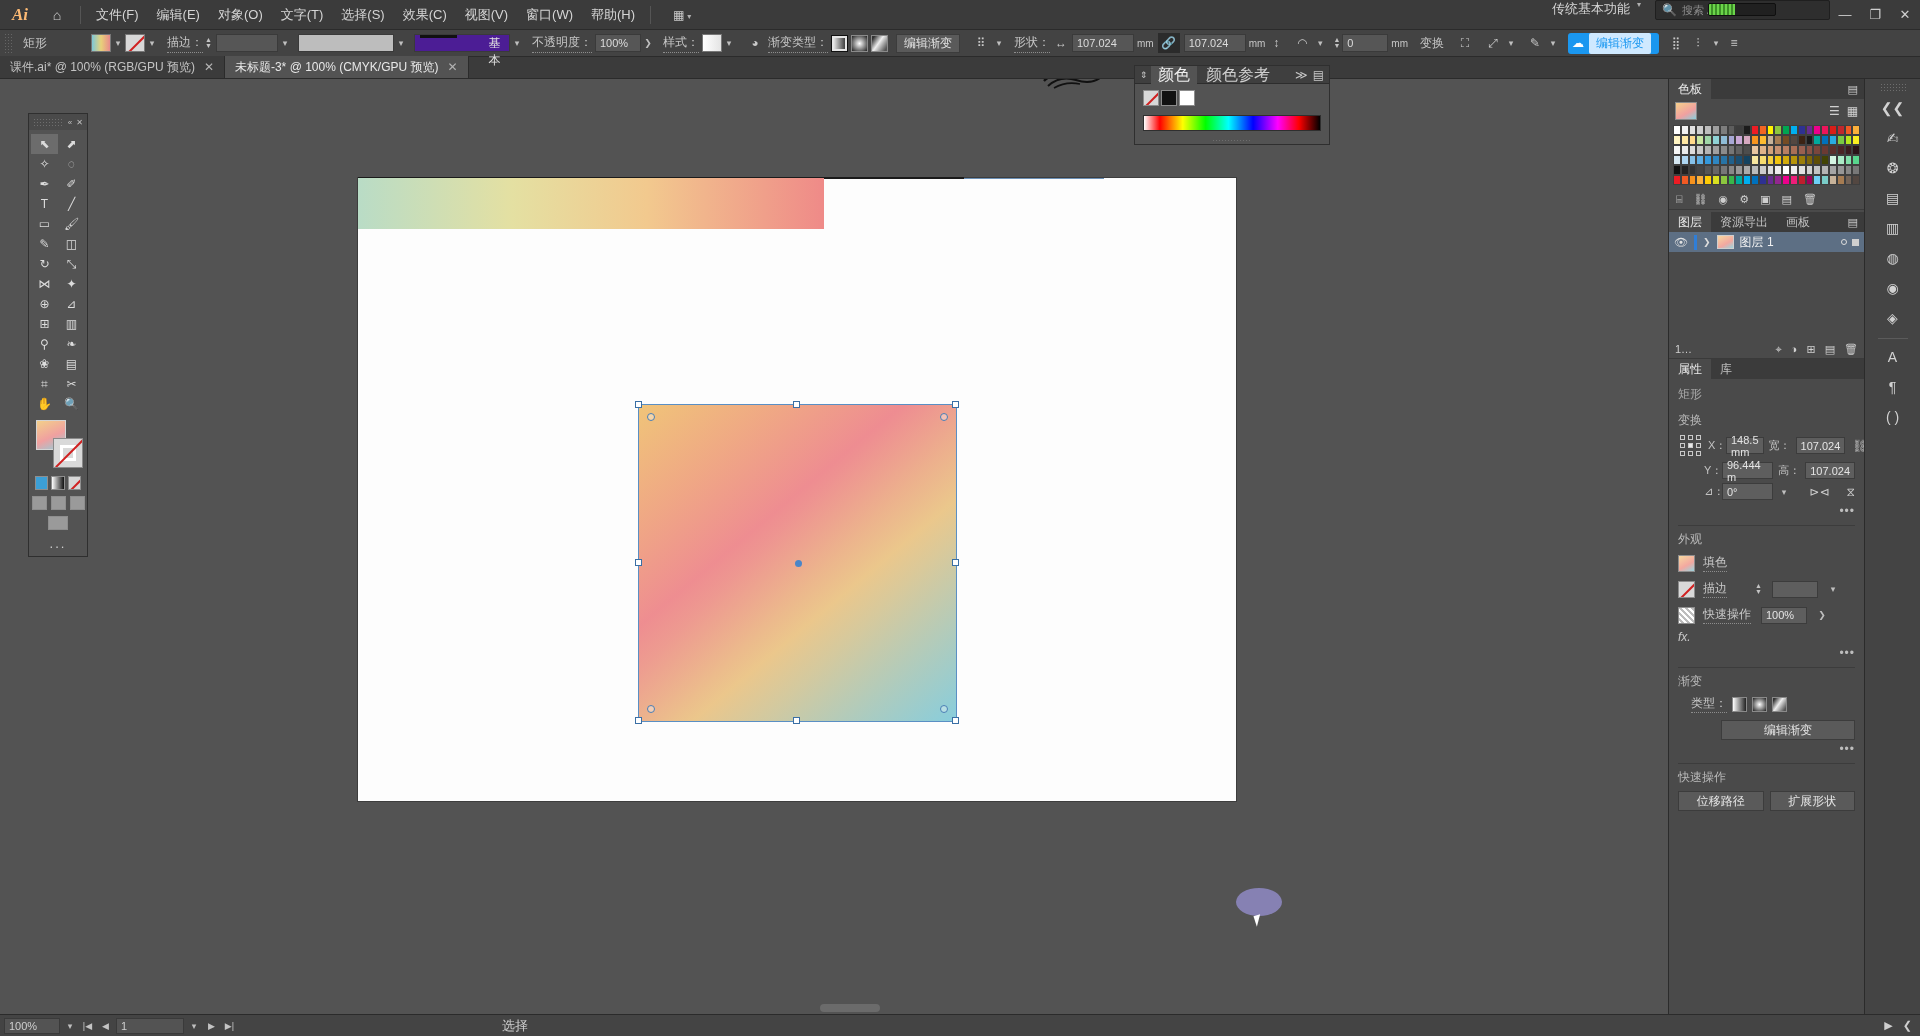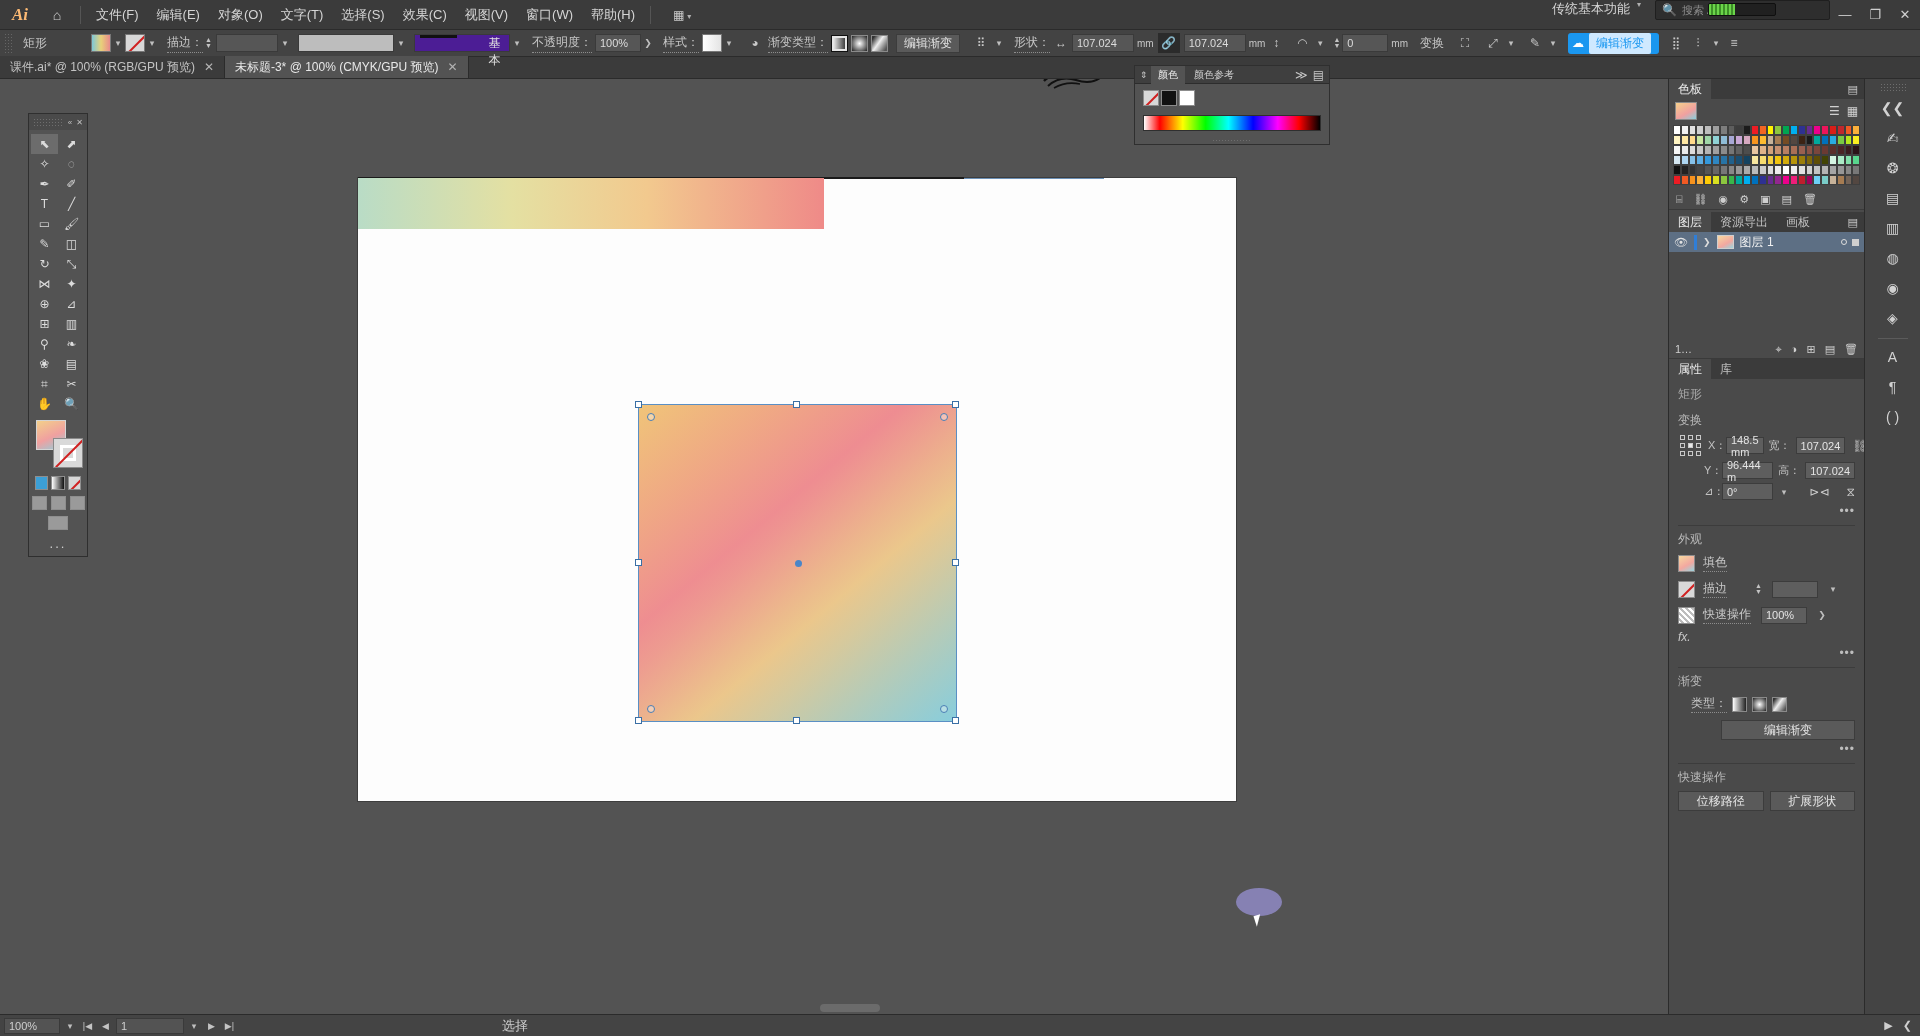--- a/index.html
+++ b/index.html
@@ -135,21 +135,21 @@
      border-radius:50%; background:#8f8ac4; opacity:.85; }
   #cursor-arrow { position:absolute; left:1255px; top:836px; width:0; height:0;
      border-left:7px solid #fff; border-bottom:11px solid transparent; transform:rotate(-18deg); }
 
   
   #colorpanel { position:absolute; left:1134px; top:65px; width:196px; height:80px;
      background:#535353; border:1px solid #2f2f2f; z-index:35; }
   #cp-head { height:18px; background:#3f3f3f; display:flex; align-items:center; gap:2px;
      padding:0 3px; border-bottom:1px solid #2d2d2d; }
   .cp-arrows { font-size:9px; color:#c8c8c8; width:11px; text-align:center; }
-  .cp-tab { font-size:10px; color:#cfcfcf; padding:0 7px; line-height:18px; }
+  .cp-tab { font-size:16px; color:#cfcfcf; padding:0 7px; line-height:18px; }
   .cp-tab.active { background:#535353; color:#eee; }
   #cp-right { margin-left:auto; display:flex; gap:5px; padding-right:2px; }
   #cp-body { padding:6px 8px; }
   #cp-swatches { display:flex; gap:2px; align-items:center; }
   #cp-none { width:16px; height:16px; background:#d8d8d8; position:relative; overflow:hidden; border:1px solid #8c8c8c;}
   #cp-none:after{content:"";position:absolute;left:-3px;top:7px;width:24px;height:2px;background:#d02020;transform:rotate(-45deg);}
   #cp-black { width:16px; height:16px; background:#111; border:1px solid #8c8c8c; }
   #cp-white { width:16px; height:16px; background:#fff; border:1px solid #8c8c8c; }
   #cp-spectrum { margin-top:9px; height:16px; border:1px solid #2f2f2f;
      background:linear-gradient(90deg,#ffffff,#ff0000 9%,#ffff00 22%,#00ff00 35%,#00ffff 48%,#0000ff 62%,#ff00ff 76%,#ff0000 88%,#000 100%); }

